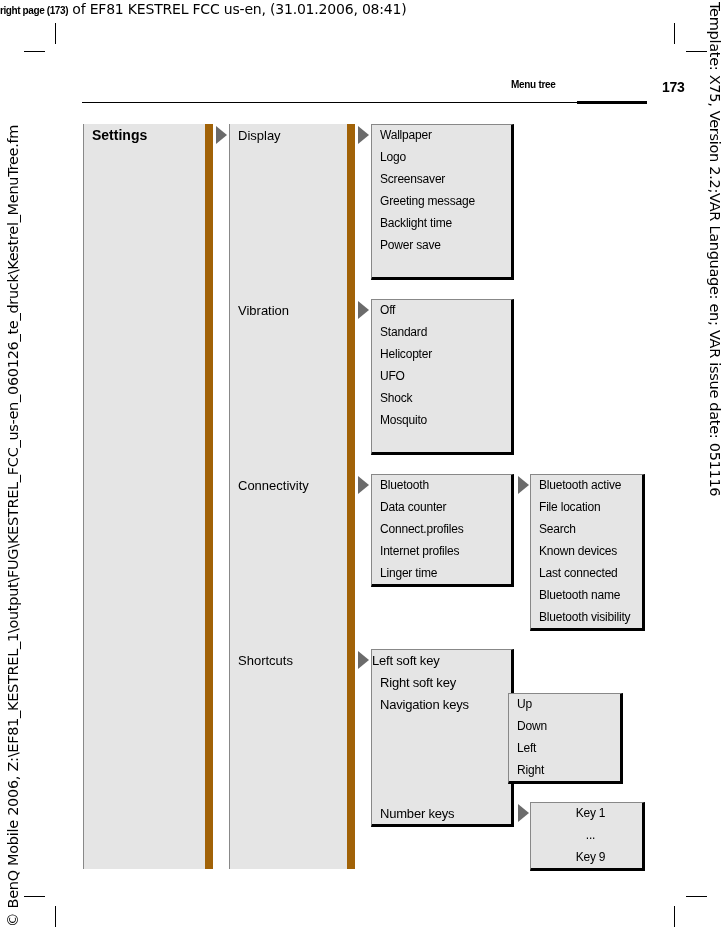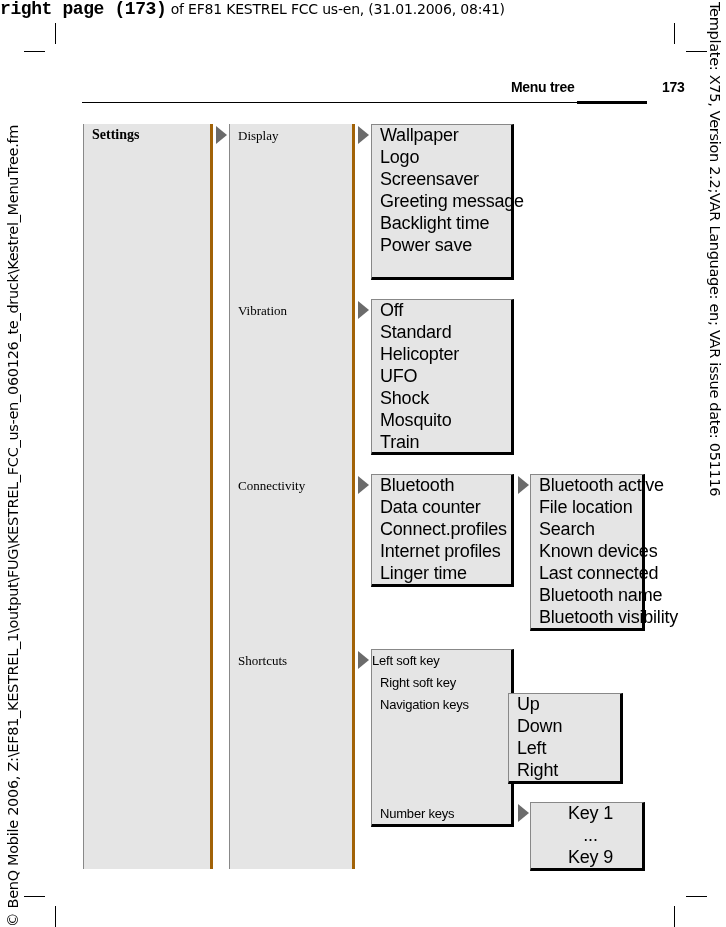--- a/index.html
+++ b/index.html
@@ -6,59 +6,58 @@
     body {
       width: 726px; height: 927px; position: relative; overflow: hidden;
       background: #ffffff; color: #000;
       font-family: "Liberation Sans", sans-serif;
     }
     .abs { position: absolute; }
     .topline {
       left: 0; top: 0; white-space: nowrap;
       font-family: "DejaVu Sans", sans-serif; font-size: 14px; line-height: 18px; letter-spacing: -0.2px;
     }
-    .topline b { font-family: Liberation Mono, monospace; font-weight: bold; font-size: 18px; letter-spacing: -0.4px; }
+    .topline b { font-family: Liberation Sans, sans-serif; font-weight: bold; font-size: 10px; letter-spacing: -0.4px; }
     .crop-v { width: 1px; height: 21px; background: #000; }
     .crop-h { width: 21px; height: 1px; background: #000; }
     .side-left {
       left: 4px; top: 927px; transform-origin: 0 0; transform: rotate(-90deg);
       width: 900px; white-space: nowrap;
       font-family: "DejaVu Sans", sans-serif; font-size: 14.5px; line-height: 18px; color: #000;
       letter-spacing: -0.3px;
     }
     .side-right {
       left: 724px; top: 2px; transform-origin: 0 0; transform: rotate(90deg);
       width: 900px; white-space: nowrap;
       font-family: "DejaVu Sans", sans-serif; font-size: 14.5px; line-height: 18px;
       letter-spacing: -0.3px;
     }
     .header-title {
-      left: 511px; top: 79px; font-weight: bold; font-size: 14px; letter-spacing: -0.3px;
+      left: 511px; top: 79px; font-weight: bold; font-size: 10px; letter-spacing: -0.3px;
     }
     .header-page {
       left: 622px; top: 79px; font-weight: bold; font-size: 14px; letter-spacing: -0.3px; margin-left: 40px;
     }
     .rule-thin { left: 82px; top: 102px; width: 515px; height: 1px; background: #000; }
     .rule-thick { left: 577px; top: 101px; width: 70px; height: 3px; background: #000; }
 
     .col {
       background: #e5e5e5; border-left: 1px solid #888;
-      border-right: 3px solid #a16207;
+      border-right: 8px solid #a16207;
       box-sizing: border-box;
-      font-family: Liberation Serif, serif;
     }
     .col-label { font-size: 13px; position: absolute; white-space: nowrap; }
     .col-label.strong { font-weight: bold; font-size: 14px; }
 
     .box {
       background: #e5e5e5; border-top: 1px solid #888; border-left: 1px solid #888;
       border-right: 3px solid #000; border-bottom: 3px solid #000;
       box-sizing: border-box; padding: 2px 0 0 8px;
     }
-    .box .item { font-size: 18px; height: 22px; line-height: 17px; white-space: nowrap; letter-spacing: -0.2px; }
+    .box .item { font-size: 12px; height: 22px; line-height: 17px; white-space: nowrap; letter-spacing: -0.2px; }
     .arrow {
       width: 0; height: 0;
       border-top: 9px solid transparent; border-bottom: 9px solid transparent;
       border-left: 11px solid #6b6b6b;
     }
     .row-label { font-size: 13px; white-space: nowrap; letter-spacing: -0.2px; }
   </style>
 </head>
 <body>
 
@@ -104,21 +103,20 @@
 </div>
 
 <div class="abs arrow" style="left:358px; top:301px;"></div>
 <div class="abs box" style="left:371px; top:299px; width:143px; height:156px;">
   <div class="item">Off</div>
   <div class="item">Standard</div>
   <div class="item">Helicopter</div>
   <div class="item">UFO</div>
   <div class="item">Shock</div>
   <div class="item">Mosquito</div>
-  <div class="item">Train</div>
 </div>
 
 <div class="abs arrow" style="left:358px; top:476px;"></div>
 <div class="abs box" style="left:371px; top:474px; width:143px; height:113px;">
   <div class="item">Bluetooth</div>
   <div class="item">Data counter</div>
   <div class="item">Connect.profiles</div>
   <div class="item">Internet profiles</div>
   <div class="item">Linger time</div>
 </div>

